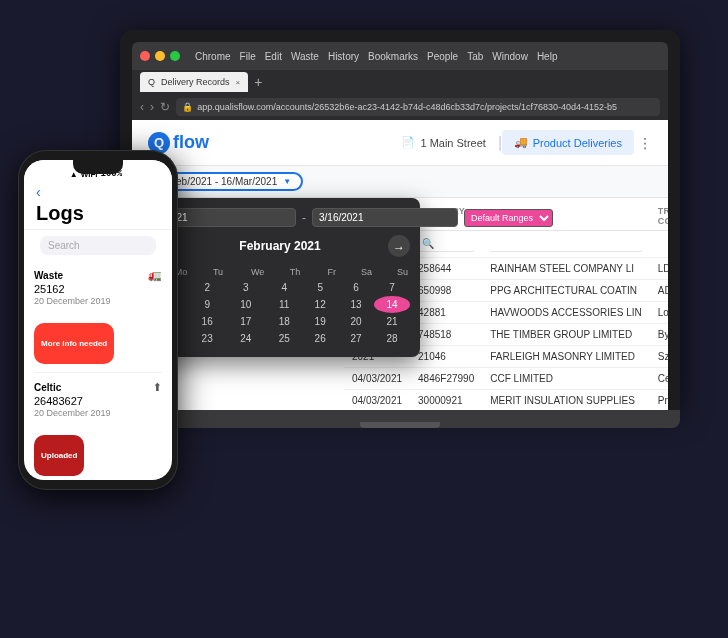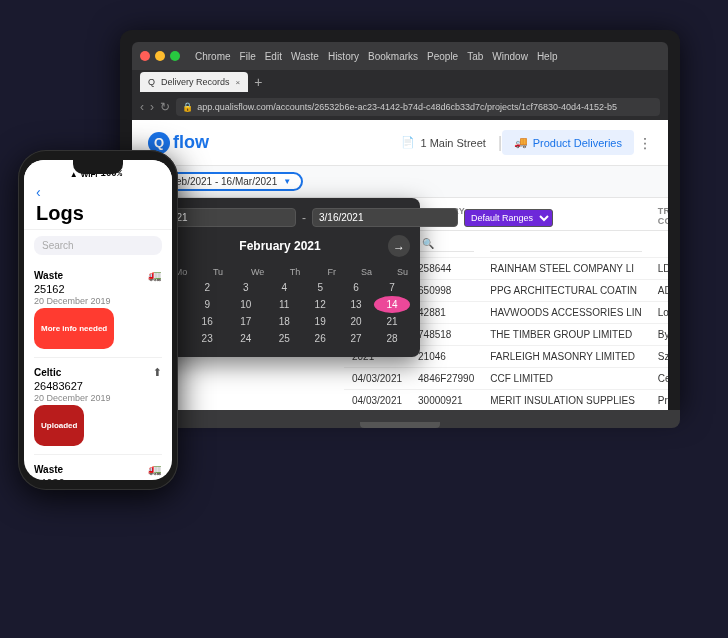--- a/index.html
+++ b/index.html
@@ -361,21 +361,21 @@
       border-bottom: 1px solid #f0f0f0;
     }
     .back-arrow { color: #1a73e8; font-size: 14px; cursor: pointer; }
     .phone-page-title {
       font-size: 20px;
       font-weight: 700;
       color: #000;
       margin-top: 2px;
     }
     .phone-search {
-      margin: 6px 10px;
+      margin: 6px 16px;
       background: #f2f2f7;
       border-radius: 8px;
       padding: 4px 8px;
       font-size: 10px;
       color: #aaa;
     }
 
     .phone-list {
       overflow-y: auto;
       height: calc(100% - 100px);
@@ -397,21 +397,21 @@
     }
     .item-icon { color: #555; font-size: 11px; }
     .item-id { font-size: 11px; color: #000; margin-top: 1px; }
     .item-date { font-size: 9px; color: #888; margin-top: 1px; }
     .item-badge {
       display: inline-block;
       border-radius: 10px;
       padding: 16px 7px;
       font-size: 8px;
       font-weight: 600;
-      margin-top: 2px;
+      margin-top: 17px;
       color: #fff;
     }
     .badge-warning { background: #ff3b30; }
     .badge-success { background: #b91c1c; }
 
   </style>
 </head>
 <body>
 
 <div class="laptop-wrapper">
@@ -480,21 +480,21 @@
           <span>14/Feb/2021 - 16/Mar/2021</span>
           <span class="arrow">▼</span>
         </div>
       </div>
 
       <div class="calendar-overlay">
         <div class="cal-date-inputs">
           <input class="cal-date-input" value="4/2021" readonly="" style="">
           <span class="cal-date-sep">-</span>
           <input class="cal-date-input" value="3/16/2021" readonly="" style="">
-          <select style="background:#6d28d9;border:1px solid #555;color:#fff;font-size:9px;border-radius:3px;padding:2px;">
+          <select style="background:#ec4899;border:1px solid #555;color:#fff;font-size:9px;border-radius:3px;padding:2px;">
             <option>Default Ranges</option>
           </select>
         </div>
         <div class="cal-header">
           <button class="cal-nav-btn">←</button>
           <span class="cal-month-title">February 2021</span>
           <button class="cal-nav-btn">→</button>
         </div>
         <table class="cal-grid">
           <thead>

